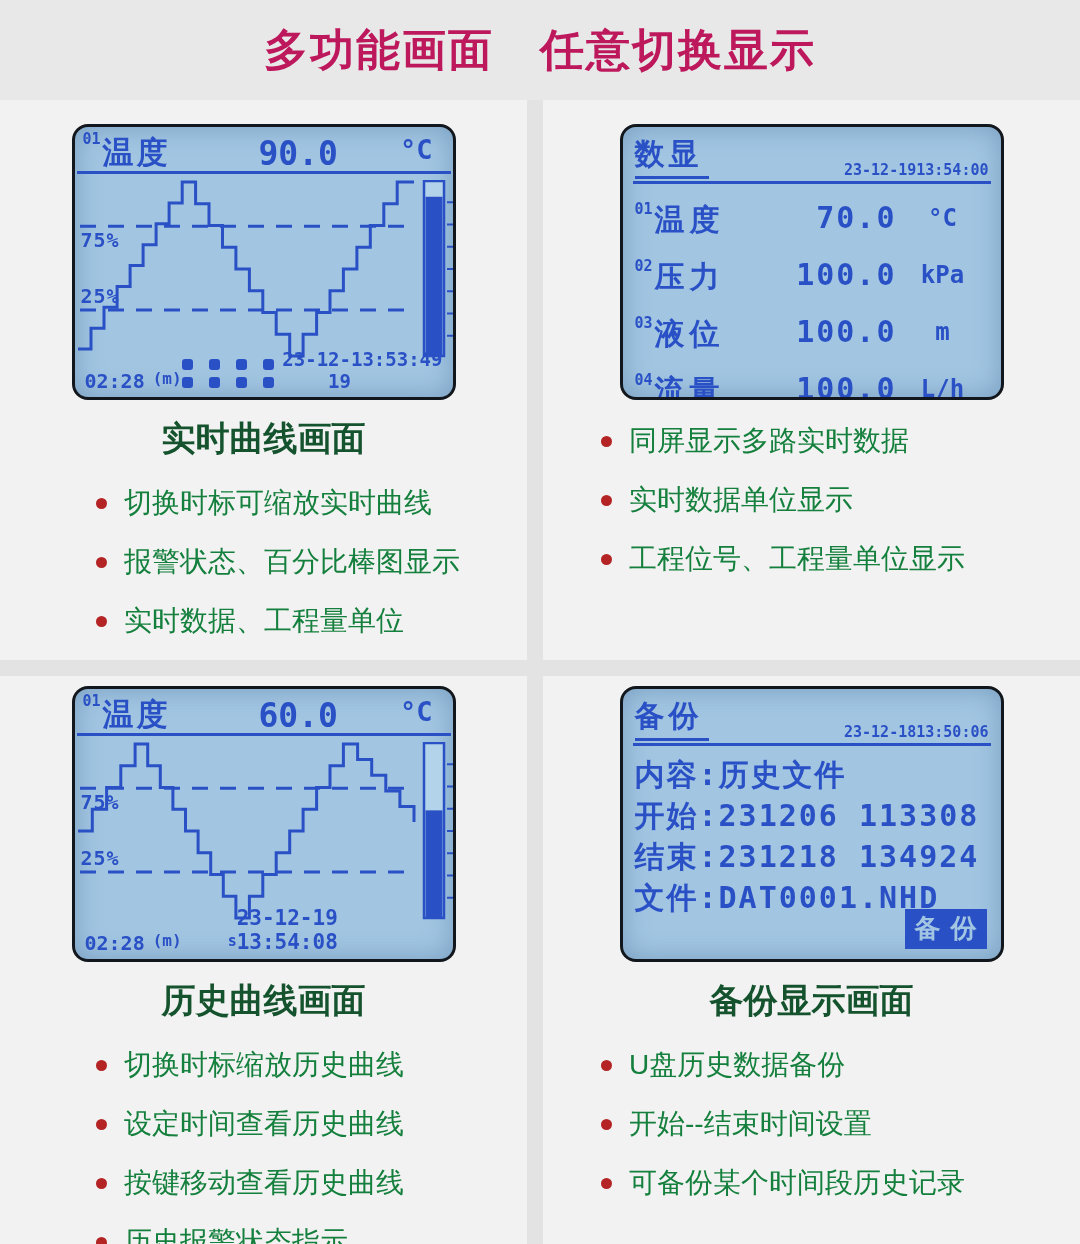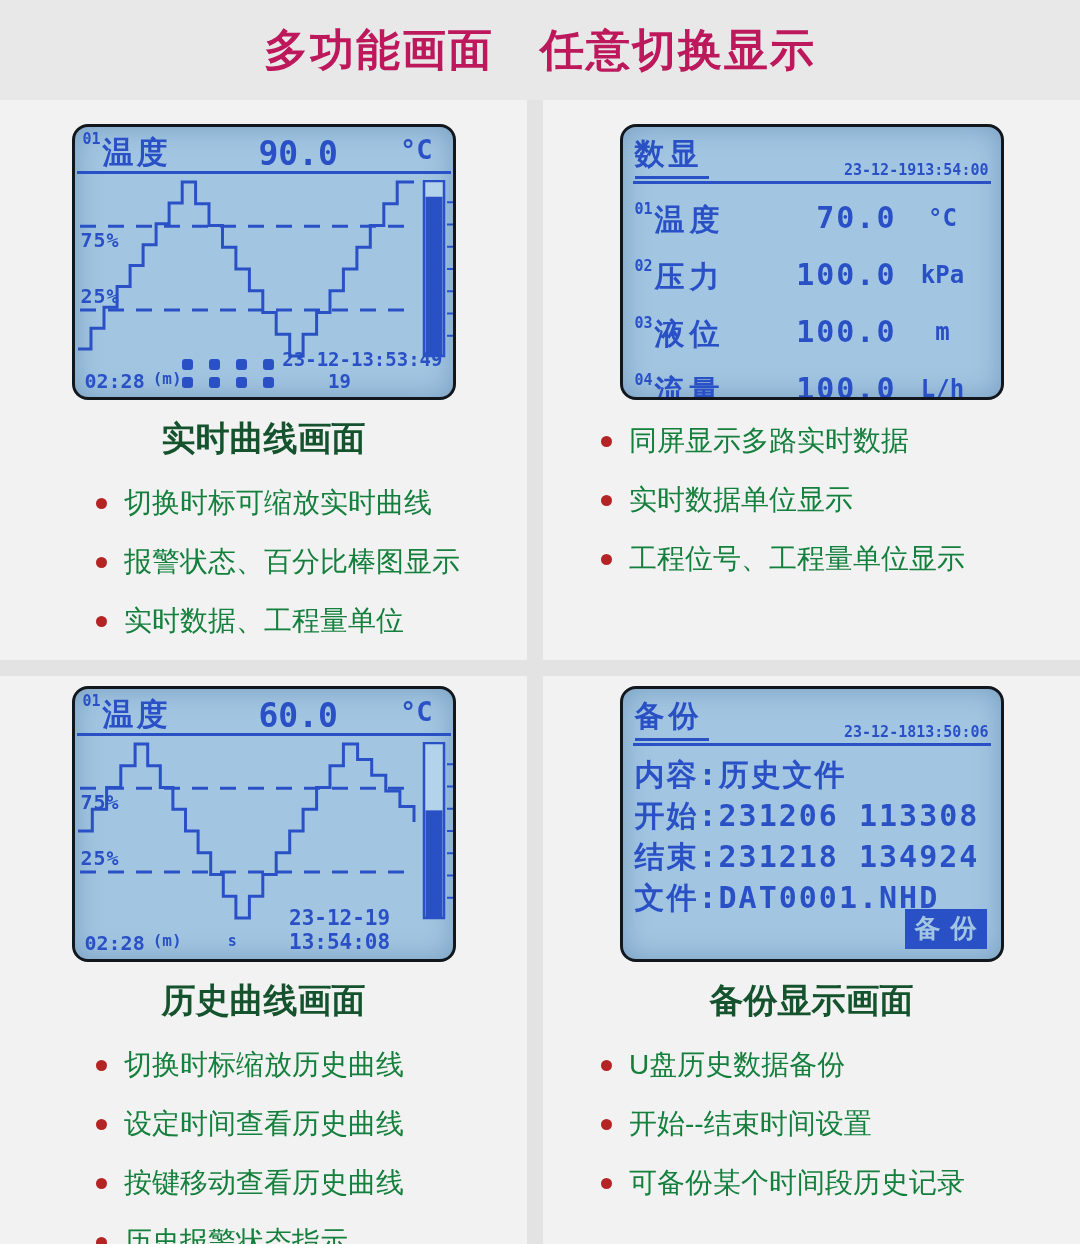--- a/index.html
+++ b/index.html
@@ -31,21 +31,21 @@
   .pct{position:absolute;left:3px;font-size:20px;letter-spacing:1px;}
   .p75{top:48px;}
   .p25{top:104px;}
   .lcd-foot{position:absolute;left:10px;right:10px;bottom:5px;display:flex;align-items:flex-end;}
   .stack{display:flex;flex-direction:row;line-height:1.12;font-size:20px;}
   .stack .small{font-size:16px;padding-left:8px;}
   .stack.right{text-align:right;font-size:19px;}
   .dots{display:grid;grid-template-columns:repeat(4,11px);grid-gap:7px 16px;margin:0 auto 4px;}
   .dots span{width:11px;height:11px;background:#2a50c6;border-radius:3px;}
   .s-mark{font-size:15px;margin:0 0 4px 46px;}
-  .dt-line{margin-left:auto;font-size:21px;text-align:center;}
+  .dt-line{margin-left:auto;font-size:21px;}
 
   
   .lcd-pad{padding:7px 10px 0;}
   .lcd-head2{display:flex;justify-content:space-between;align-items:flex-end;padding:0 2px;}
   .htitle{font-size:30px;letter-spacing:4px;border-bottom:3px solid #2a50c6;padding:0 6px 1px 0;}
   .hdt{text-align:right;font-size:15px;line-height:1.15;}
   .lcd-rule2{height:3px;background:#2a50c6;margin-top:2px;}
   .drow{display:flex;align-items:flex-start;margin-top:16px;padding:0 2px;}
   .drow sup{font-size:15px;line-height:14px;margin-top:2px;}
   .dtag{font-size:30px;letter-spacing:5px;margin-left:2px;}

